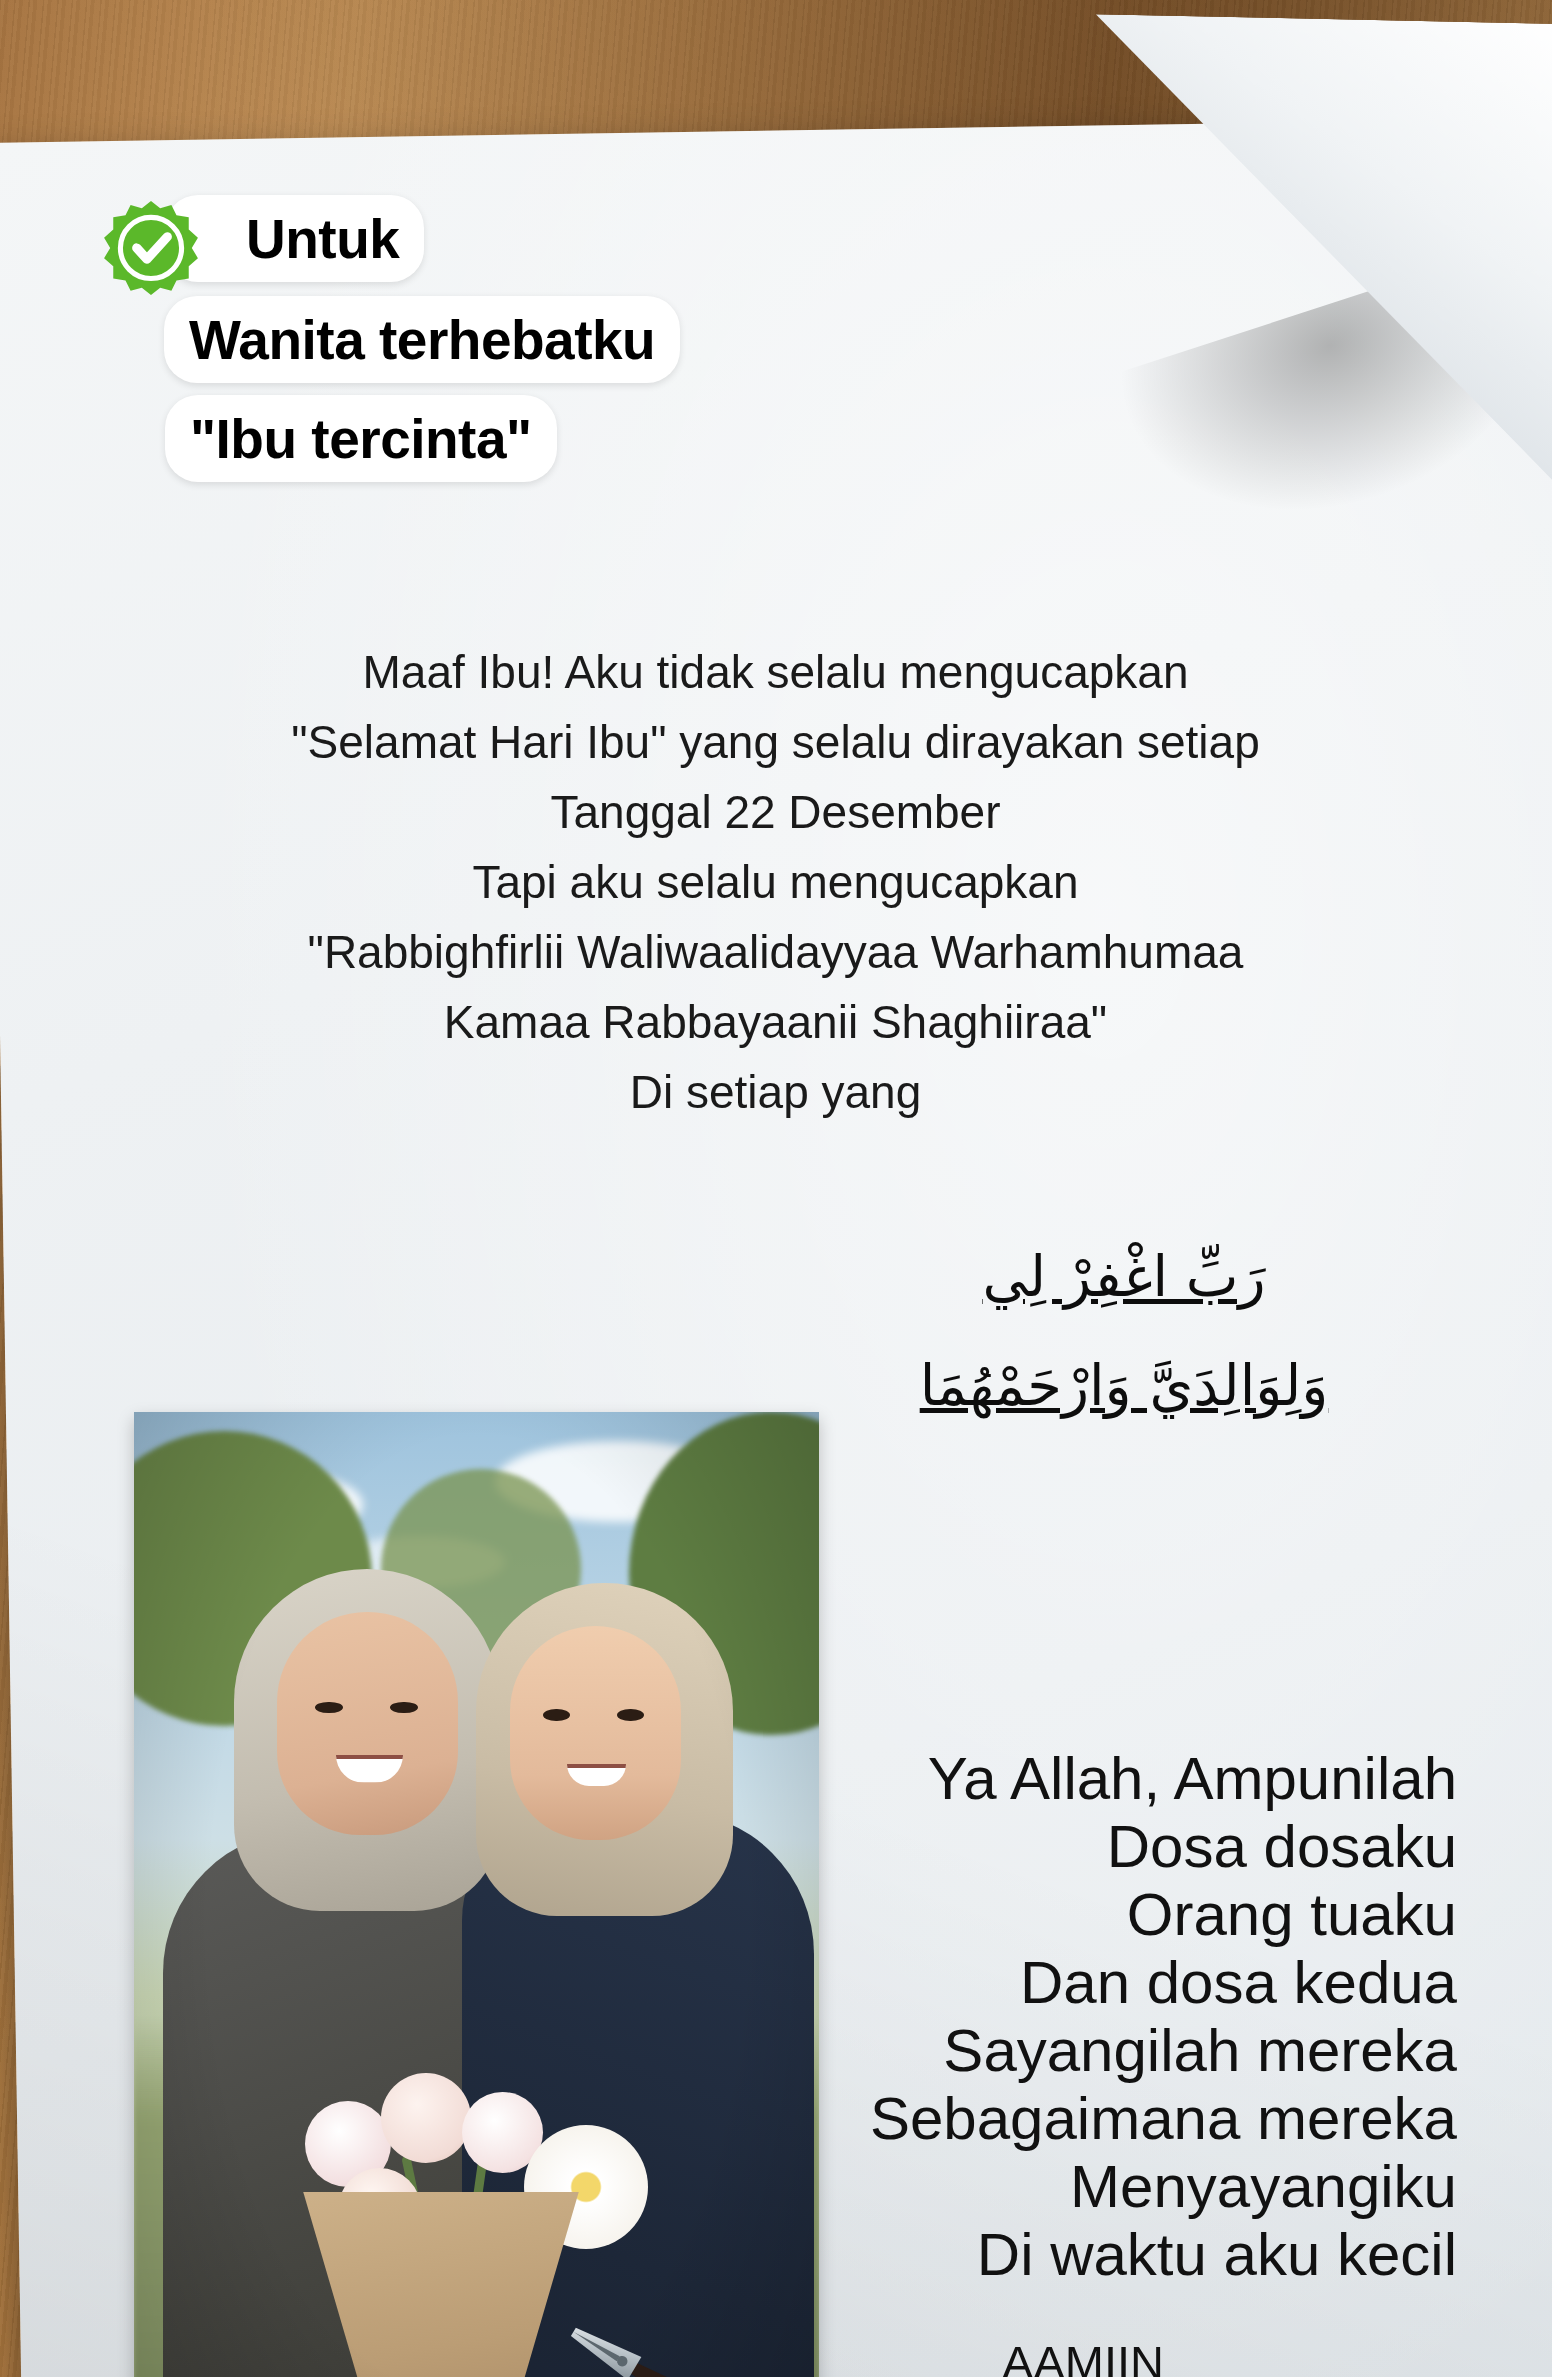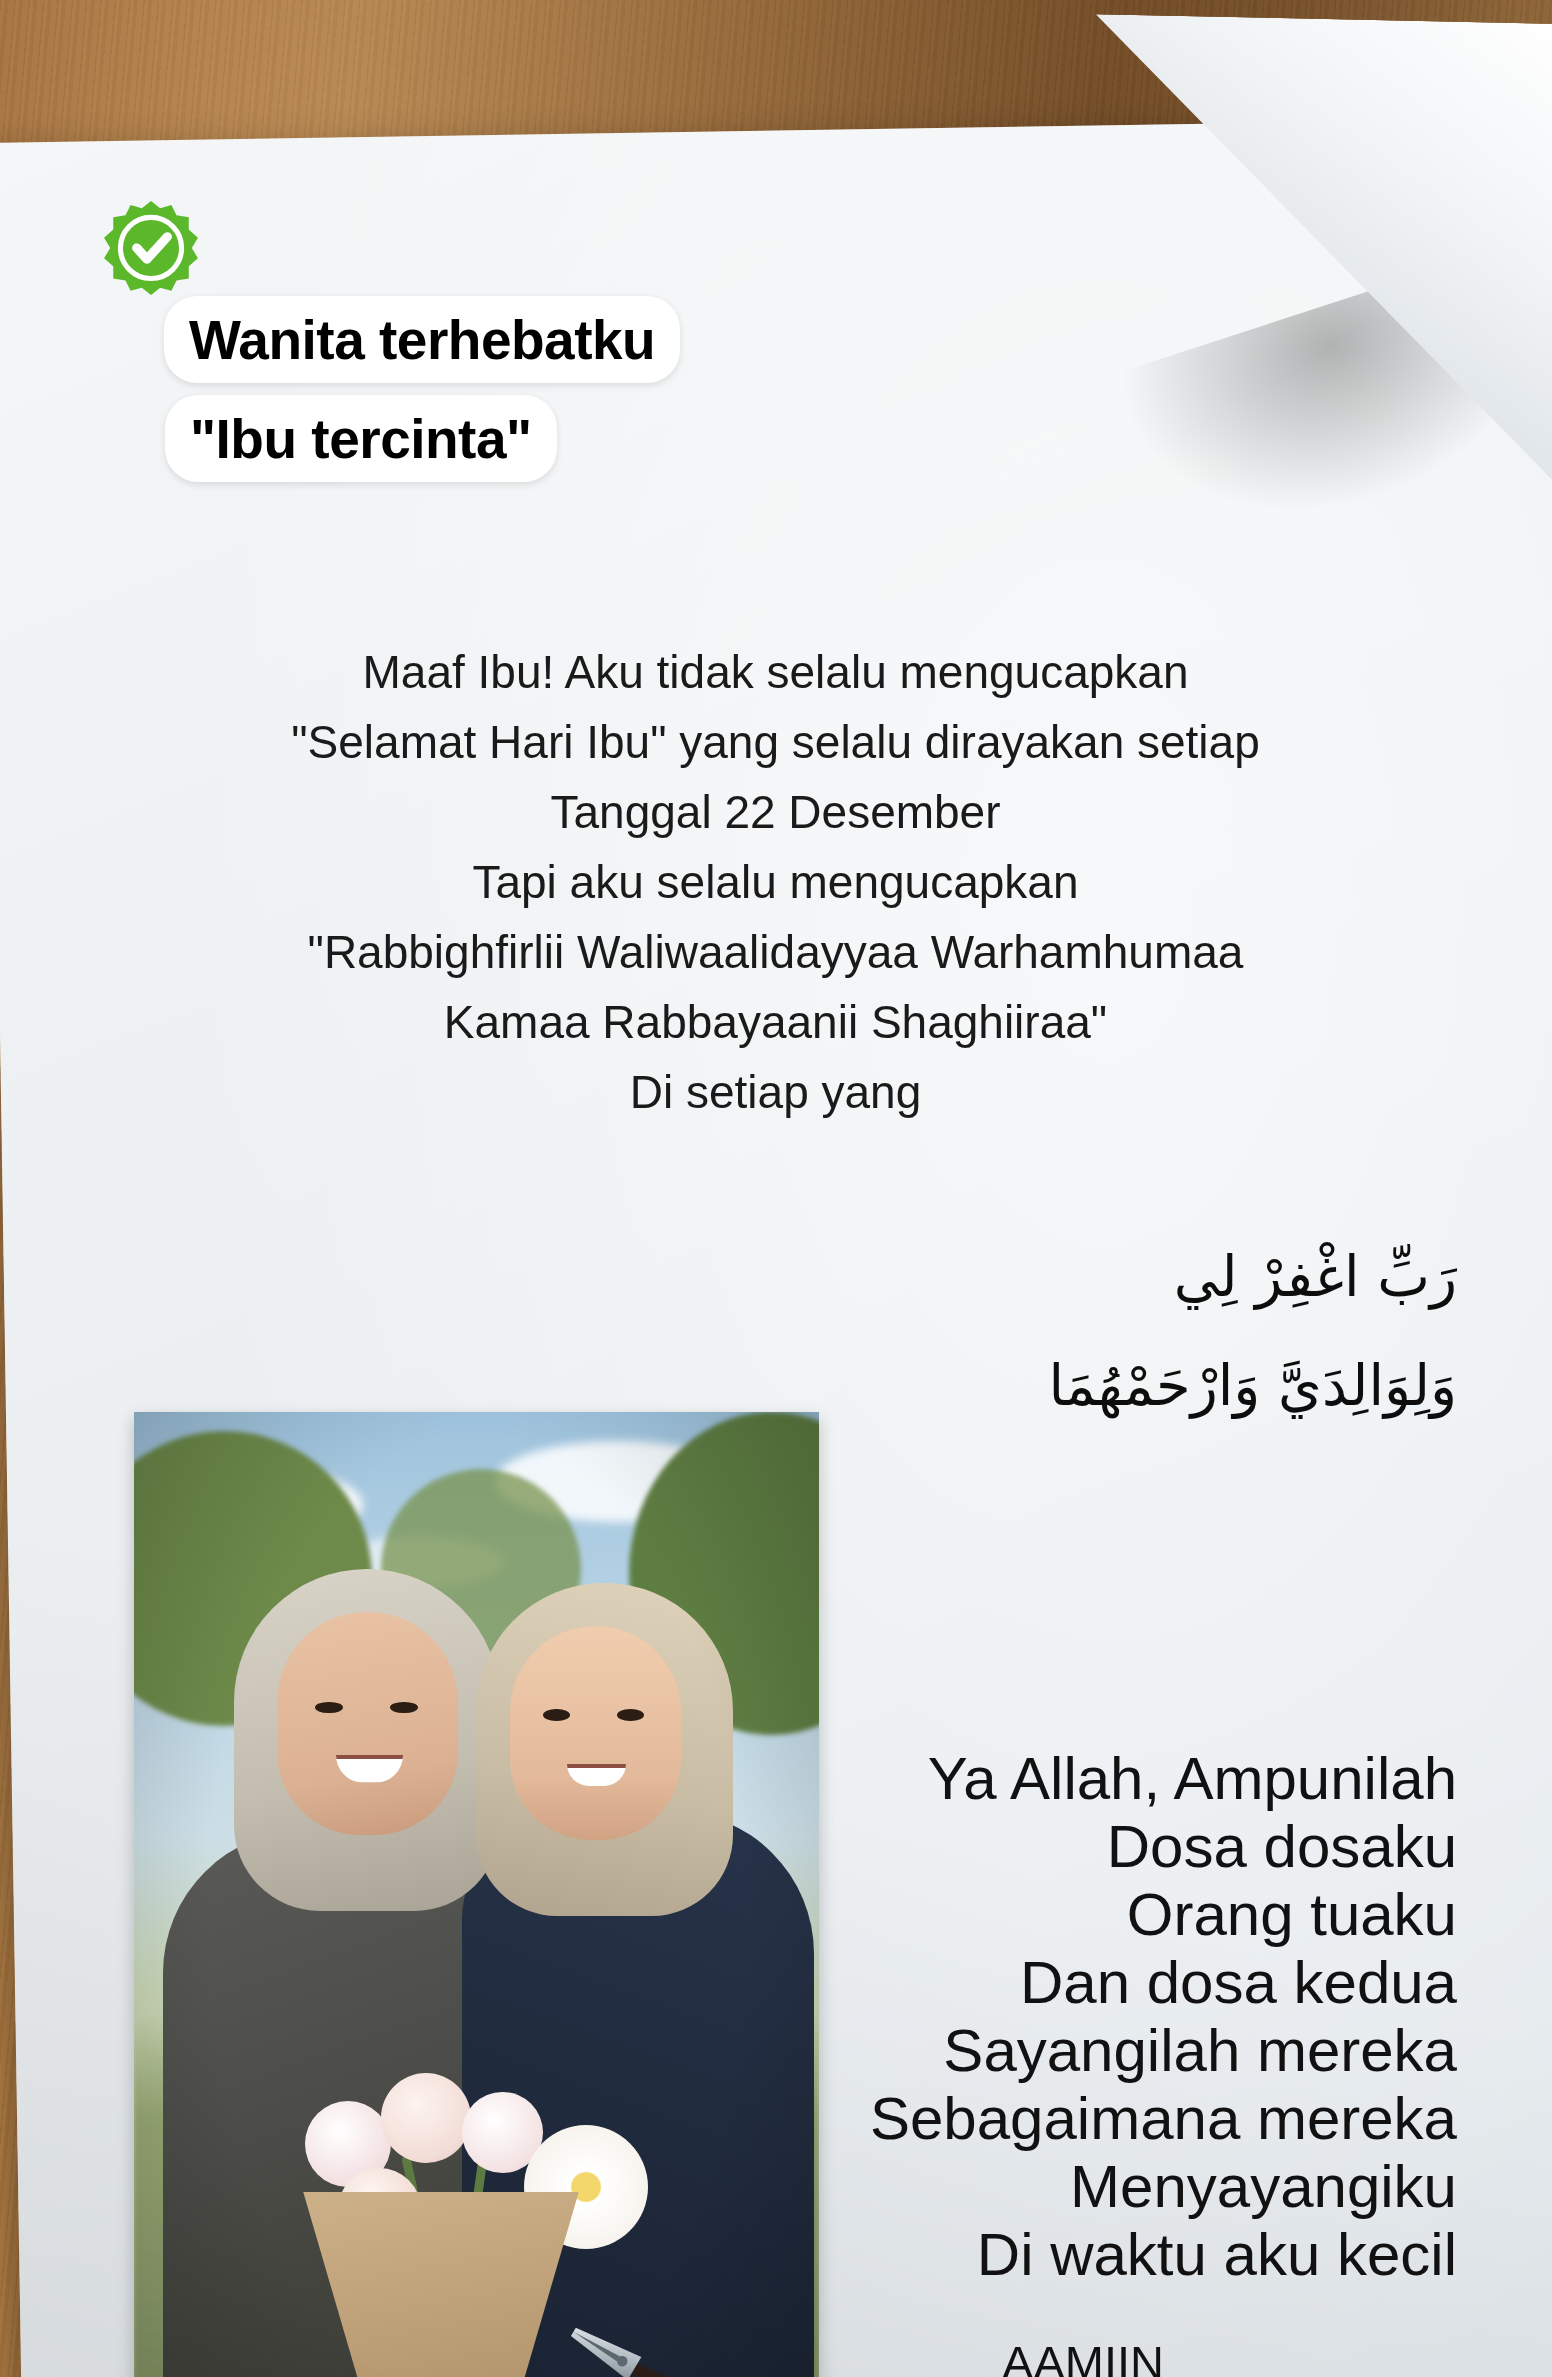--- a/index.html
+++ b/index.html
@@ -135,26 +135,27 @@
     font-weight: 400;
   }
   .body-text div { white-space: nowrap; }
 
   
   .arabic {
     position: absolute;
     right: 95px;
     top: 1065px;
     width: 666px;
-    text-align: right;
+    text-align: center;
     direction: rtl;
     font-family: "DejaVu Sans", sans-serif;
     font-size: 56px;
     line-height: 109px;
     color: #0d0d0d;
+    text-decoration: underline;
   }
 
   
   .translation {
     position: absolute;
     right: 95px;
     top: 1588px;
     width: 713px;
     text-align: right;
     font-size: 60px;
@@ -285,20 +286,23 @@
 <div class="curl"></div>
 
 <div class="content">
 
   <svg class="verified-badge" viewBox="0 0 100 100">
     <path d="M50 2 L59 9 L70 6 L75 16 L87 18 L87 30 L96 38 L90 48 L96 58 L87 66 L87 78 L75 80 L70 90 L59 87 L50 94 L41 87 L30 90 L25 80 L13 78 L13 66 L4 58 L10 48 L4 38 L13 30 L13 18 L25 16 L30 6 L41 9 Z" fill="#5bb82a"></path>
     <circle cx="50" cy="48" r="30" fill="none" stroke="#ffffff" stroke-width="5"></circle>
     <path d="M36 48 L46 59 L66 37" fill="none" stroke="#ffffff" stroke-width="9" stroke-linecap="round" stroke-linejoin="round"></path>
   </svg>
 
+  <div class="pill" id="pill-1">
+    <span class="txt">Untuk</span>
+  </div>
   <div class="pill" id="pill-2">
     <span class="txt">Wanita terhebatku</span>
   </div>
   <div class="pill" id="pill-3">
     <span class="txt">"Ibu tercinta"</span>
   </div>
 
   <div class="body-text">
     <div>Maaf Ibu! Aku tidak selalu mengucapkan</div>
     <div>"Selamat Hari Ibu" yang selalu dirayakan setiap</div>

